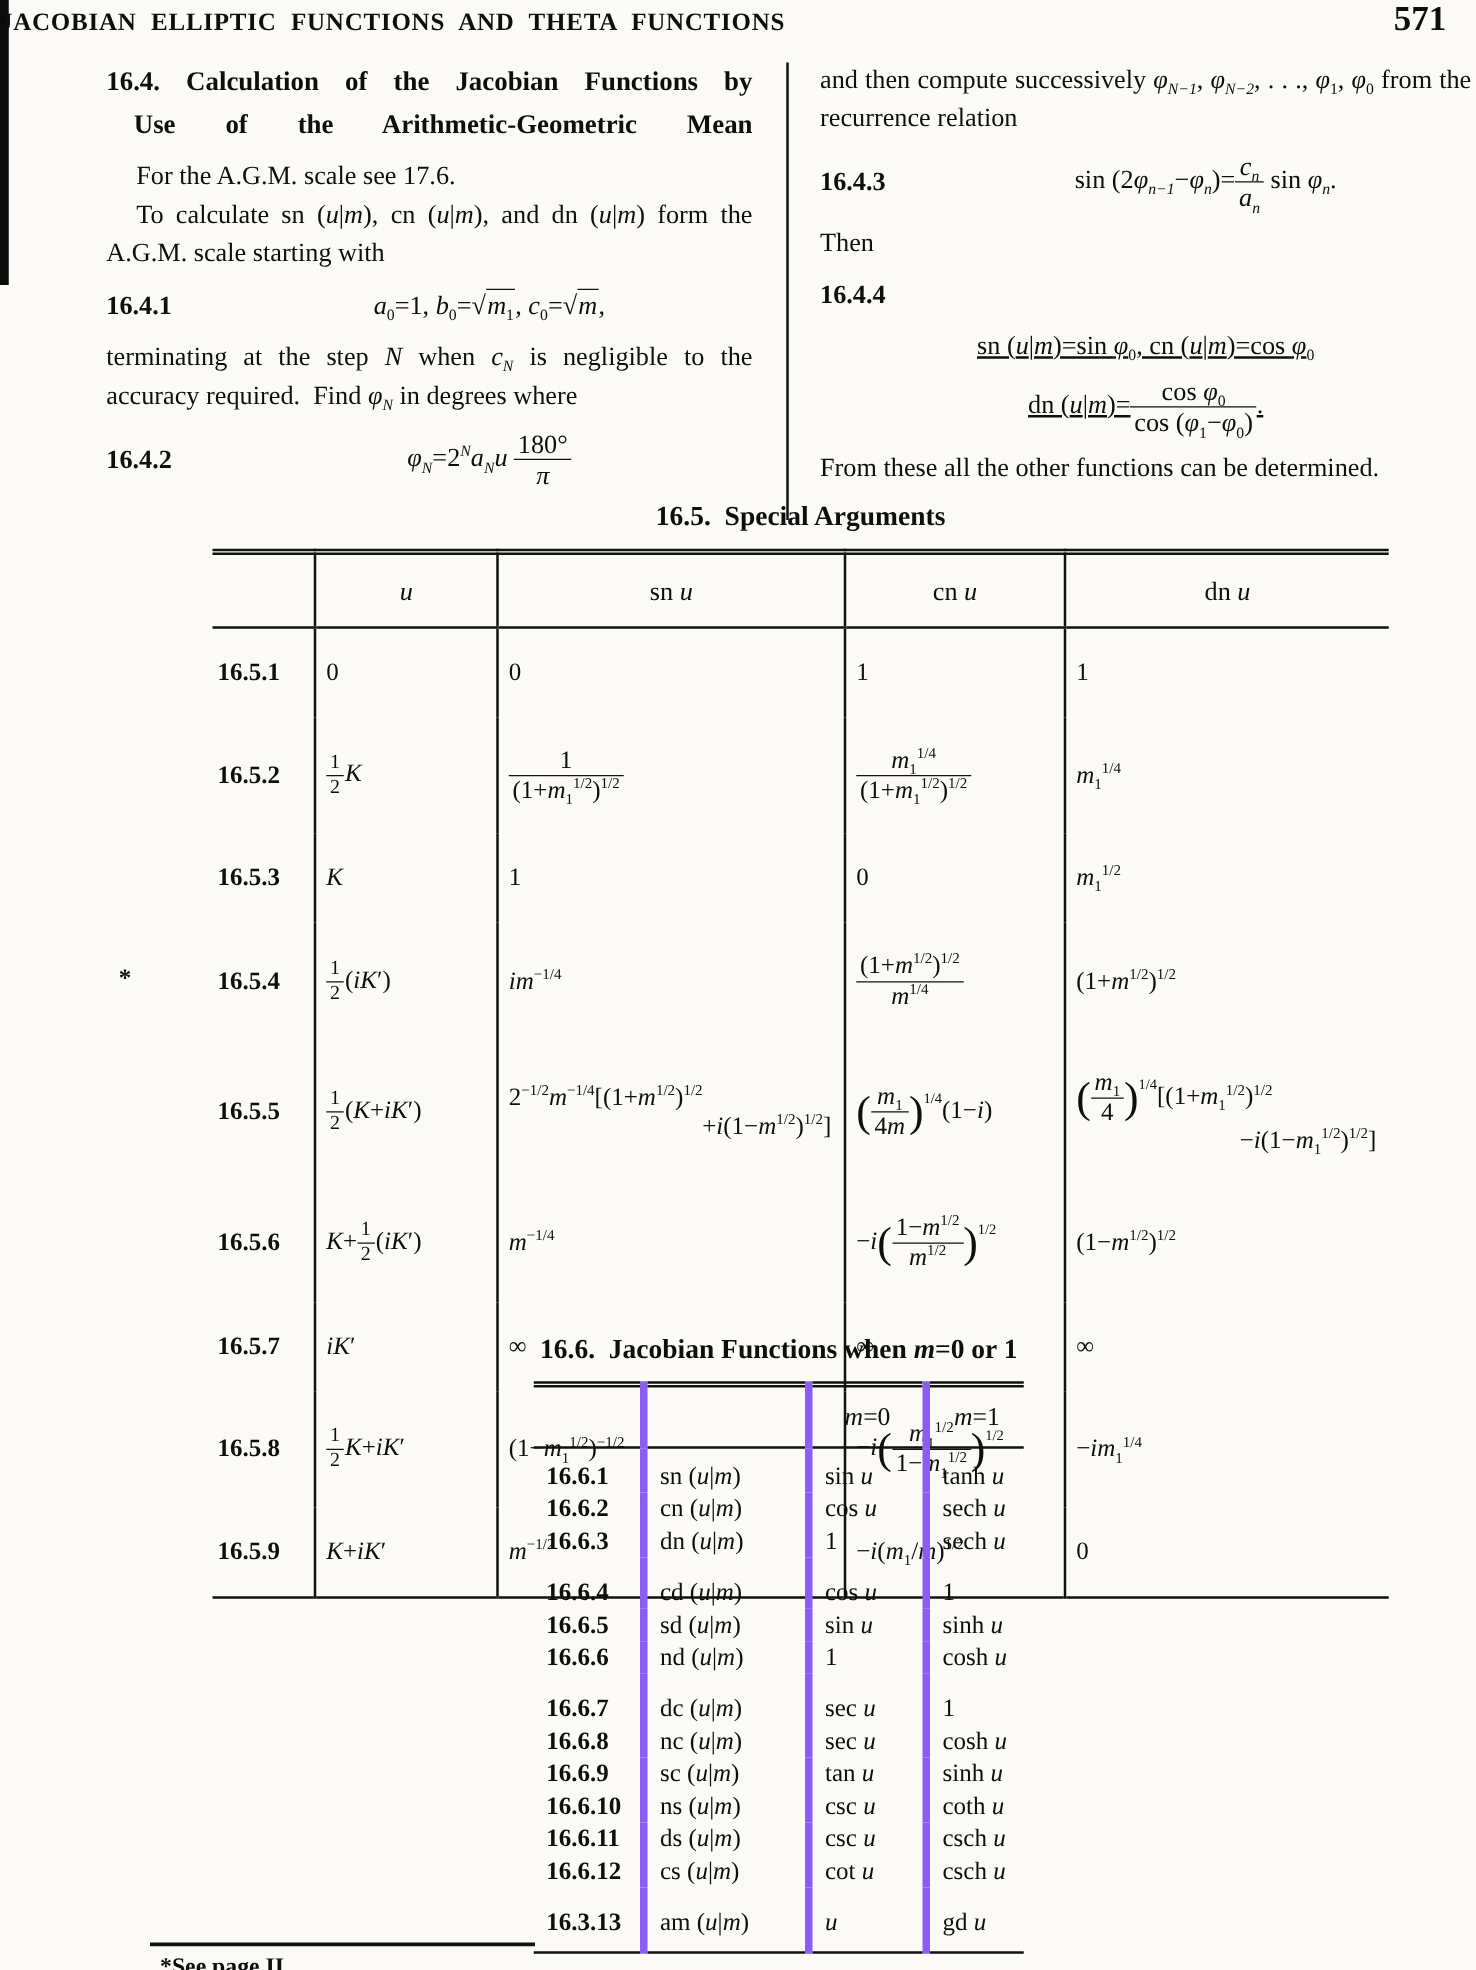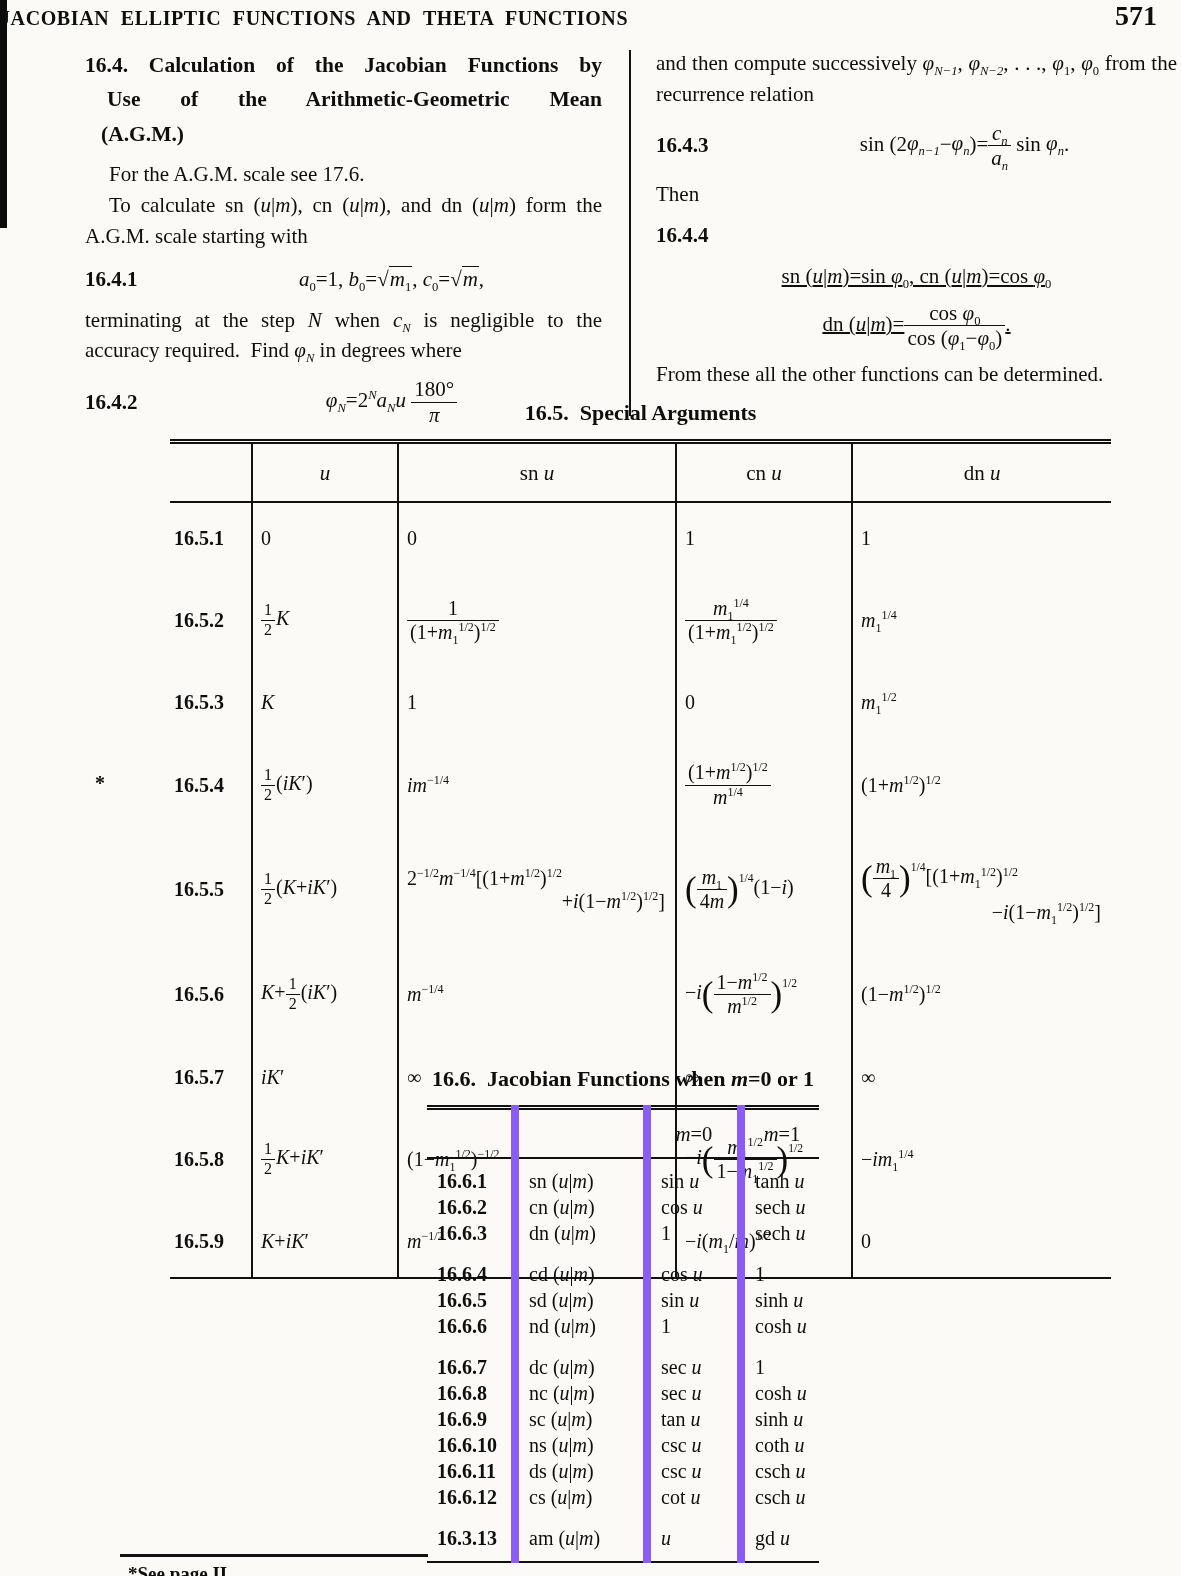--- a/index.html
+++ b/index.html
@@ -59,21 +59,21 @@
   .t165 tr>*+*{border-left:2px solid #111;}
   .t165 .c-label{font-weight:bold;padding-left:4px;}
   .margin-star{position:absolute;left:95px;top:772px;font-weight:bold;font-size:20px;}
 
   
   .t166{position:absolute;top:1066px;left:386px;width:474px;}
   .t166 table{width:392px;margin:13px auto 0;border-collapse:collapse;
               border-top:5px double #111;border-bottom:2.5px solid #111;font-size:20px;}
   .t166 th{border-bottom:2px solid #111;padding:13px 6px 11px;font-weight:normal;font-size:20.5px;text-align:center;}
   .t166 td{padding:0 10px;line-height:1.3;vertical-align:middle;text-align:left;}
-  .t166 tr>*+*{border-left:8px solid #8b5cf6;}
+  .t166 tr>*+*{border-left:6px solid #8b5cf6;}
   .t166 .c-label{font-weight:bold;}
   .t166 tr.first td{padding-top:9px;}
   .t166 tr.gap td{padding-top:15px;}
   .t166 tr.last td{padding-bottom:10px;}
 
   
   .foot-rule{position:absolute;left:120px;bottom:19px;width:308px;height:3px;background:#111;}
   .footnote{position:absolute;left:128px;bottom:-9px;font-weight:bold;font-size:19px;}
 </style>
 </head>
@@ -86,21 +86,20 @@
   <div class="running-head">JACOBIAN ELLIPTIC FUNCTIONS AND THETA FUNCTIONS</div>
   <div class="page-num">571</div>
 
   <div class="col-div" style="left:629px;"></div>
 
   <div class="twocol">
     <div class="col-left">
       <div class="sec-head">
         <div class="jl">16.4. Calculation of the Jacobian Functions by</div>
         <div class="jl hl2">Use of the Arithmetic-Geometric Mean</div>
-        <div class="hl3">(A.G.M.)</div>
       </div>
       <p class="indent mt8">For the A.G.M. scale see 17.6.</p>
       <p class="indent">To calculate sn (<i>u</i>|<i>m</i>), cn (<i>u</i>|<i>m</i>), and dn (<i>u</i>|<i>m</i>) form the A.G.M. scale starting with</p>
       <div class="eqrow">
         <span class="eqlab">16.4.1</span>
         <span class="eqbody"><i>a</i><sub>0</sub>=1, <i>b</i><sub>0</sub>=<span class="sqrt">√<span class="ovl"><i>m</i><sub>1</sub></span></span>, <i>c</i><sub>0</sub>=<span class="sqrt">√<span class="ovl"><i>m</i></span></span>,</span>
       </div>
       <p>terminating at the step <i>N</i> when <i>c<sub>N</sub></i> is negligible to the accuracy required. Find <i>φ<sub>N</sub></i> in degrees where</p>
       <div class="eqrow">
         <span class="eqlab">16.4.2</span>

